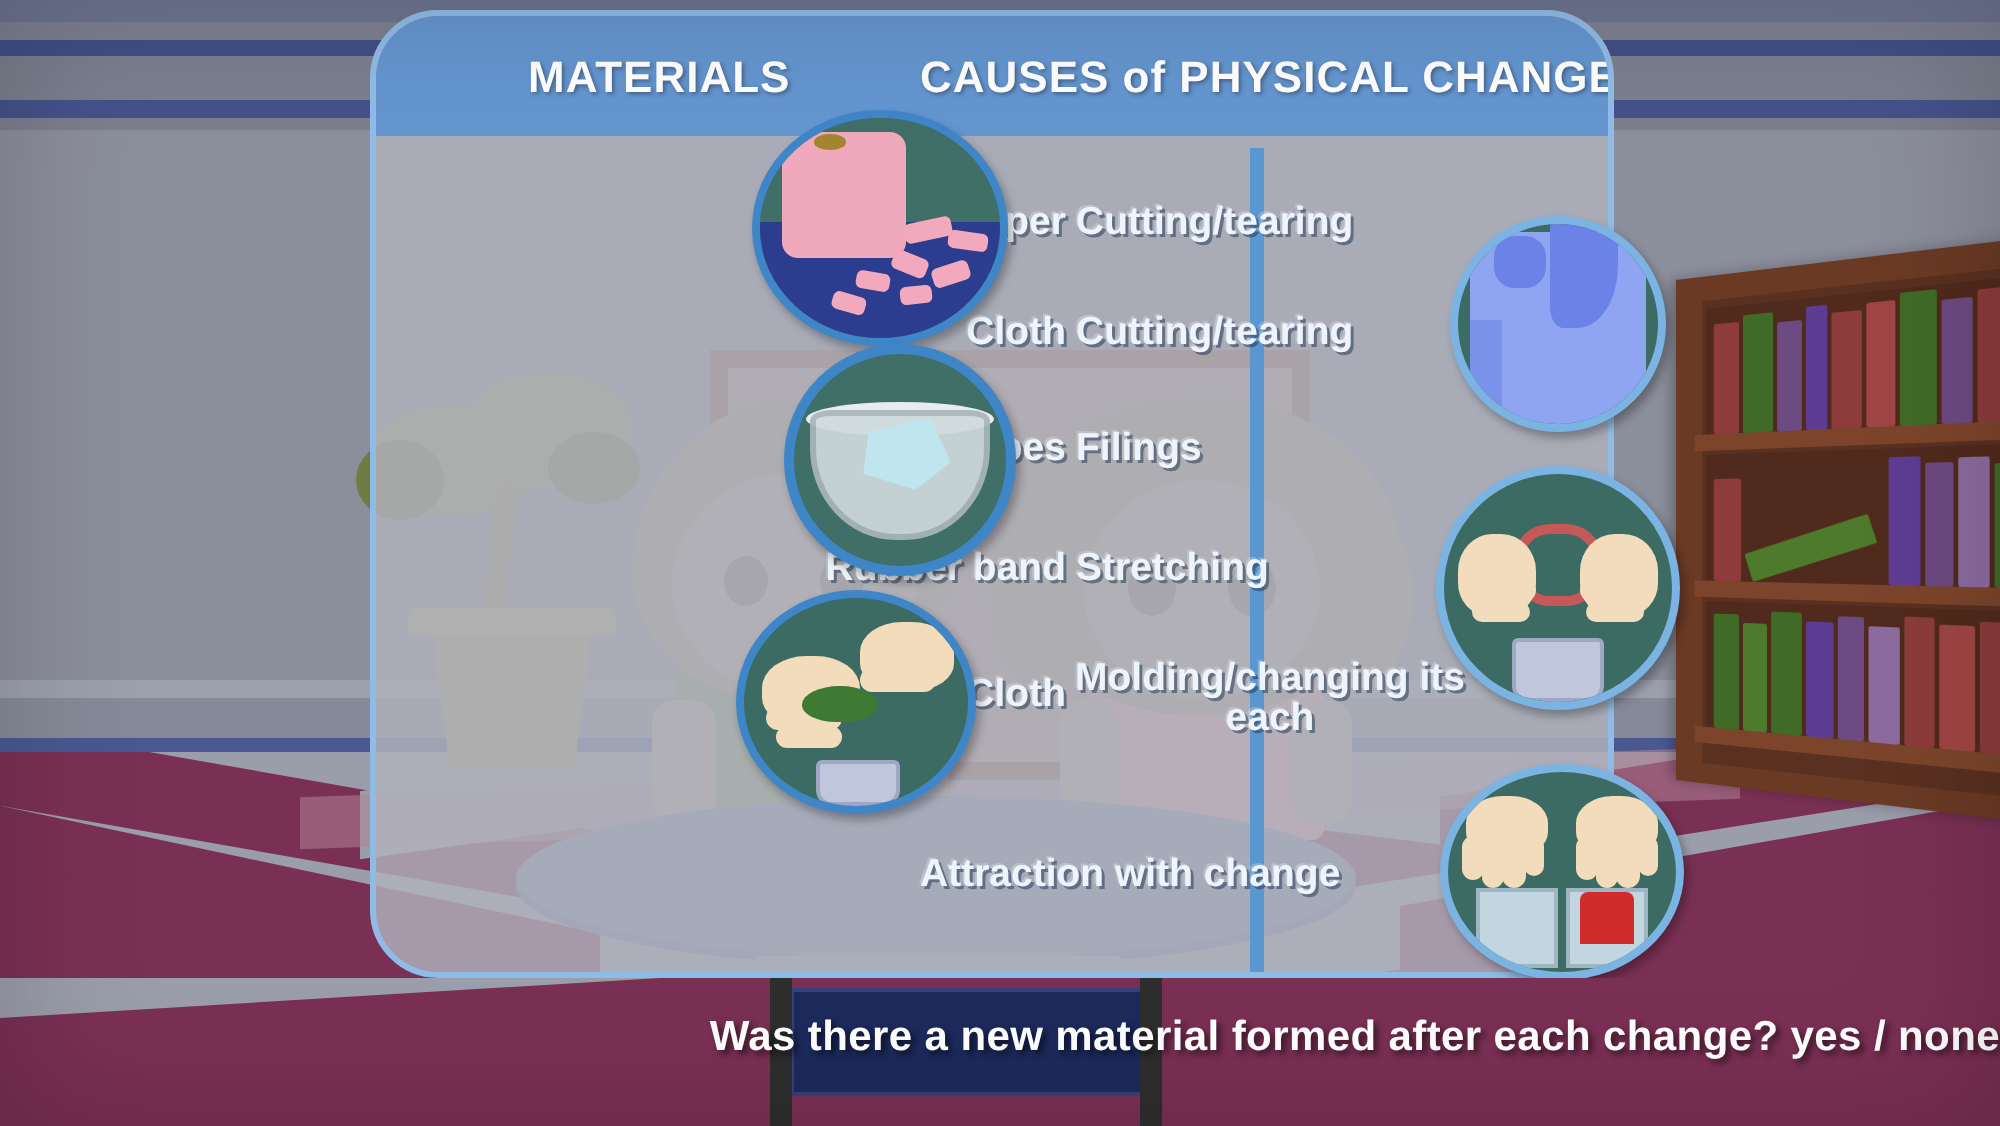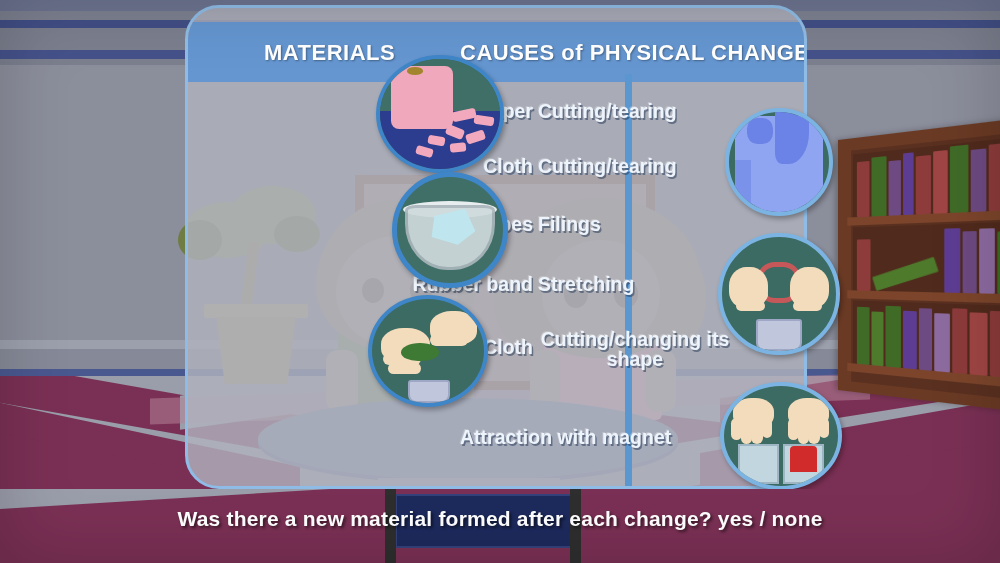--- a/index.html
+++ b/index.html
@@ -76,21 +76,21 @@
 
   
   .table-top{position:absolute;left:258px;top:398px;width:420px;height:82px;background:#7d8aab;border-radius:50%;
     box-shadow:0 4px 0 #6a769b;}
   .table-leg{position:absolute;background:#4b4b4b;}
   .table-apron{position:absolute;left:378px;top:478px;width:182px;height:16px;background:#9aa0b3;}
 
   
   .panel{position:absolute;left:185px;top:5px;width:622px;height:484px;border-radius:34px;
      background:rgba(176,178,189,.82);border:3px solid #8fbce6;box-sizing:border-box;overflow:hidden;}
-  .panel-head{position:absolute;left:0;top:14px;width:100%;height:60px;background:#6596d0;}
+  .panel-head{position:absolute;left:0;top:0;width:100%;height:60px;background:#6596d0;}
   .panel-head span{position:absolute;top:18px;color:#fff;font-weight:bold;font-size:22px;letter-spacing:.5px;
      text-shadow:1px 1px 2px rgba(0,0,0,.35);white-space:nowrap;}
   .head-left{left:76px;}
   .head-right{left:272px;}
 
   
   .connector{position:absolute;left:437px;top:66px;width:7px;height:424px;background:#5a96cf;}
 
   
   .rowlabel{position:absolute;color:#eef4fb;font-weight:bold;font-size:19.5px;white-space:nowrap;
@@ -135,21 +135,21 @@
   .glass{position:absolute;background:#cfe0ea;border:2px solid #a8bdcd;box-sizing:border-box;opacity:.92;}
   .magnet{position:absolute;background:#d22b2b;border-radius:4px 4px 0 0;}
 
   
   .caption{position:absolute;left:0;top:489px;width:1000px;height:74px;}
   .cap-bg{position:absolute;inset:0;background:#7a3054;}
   .cap-tri{position:absolute;left:0;top:0;width:330px;height:20px;background:#9a9daa;
      clip-path:polygon(0 0,100% 0,0 100%);}
   .cap-box{position:absolute;left:395px;top:5px;width:178px;height:50px;background:#1d2a5c;border:2px solid #35427a;}
   .cap-leg{position:absolute;top:0;width:11px;height:74px;background:#2e2e2e;}
-  .cap-text{position:absolute;left:0;top:18px;width:1000px;text-align:center;color:#fff;font-weight:bold;
+  .cap-text{position:absolute;left:0;top:18px;width:1000px;text-align:right;color:#fff;font-weight:bold;
      font-size:21px;text-shadow:2px 2px 3px rgba(0,0,0,.55);letter-spacing:.2px;}
   .vignette{position:absolute;inset:0;pointer-events:none;
      box-shadow:inset 0 0 70px rgba(0,0,0,.18);}
 </style>
 </head>
 <body>
 
 <div id="stage">
 
   <div class="wall">
@@ -280,22 +280,22 @@
     <div class="rowlabel rl-left" style="left:345px;top:92px;">Paper</div>
     <div class="rowlabel rl-left" style="left:345px;top:147px;">Cloth</div>
     <div class="rowlabel rl-left" style="left:345px;top:205px;">Ice cubes</div>
     <div class="rowlabel rl-left" style="left:345px;top:265px;">Rubber band</div>
     <div class="rowlabel rl-left" style="left:345px;top:328px;">Cloth</div>
 
     <div class="rowlabel" style="left:350px;top:92px;">Cutting/tearing</div>
     <div class="rowlabel" style="left:350px;top:147px;">Cutting/tearing</div>
     <div class="rowlabel" style="left:350px;top:205px;">Filings</div>
     <div class="rowlabel" style="left:350px;top:265px;">Stretching</div>
-    <div class="rowlabel rl-two" style="left:327px;top:322px;width:240px;">Cutting/changing its shape</div>
-    <div class="rowlabel" style="left:272px;top:418px;">Attraction with magnet</div>
+    <div class="rowlabel rl-two" style="left:327px;top:322px;width:240px;">Molding/changing its each</div>
+    <div class="rowlabel" style="left:272px;top:418px;">Attraction with change</div>
   </div>
 
   <div class="bubble" style="left:376px;top:55px;width:128px;height:118px;">
     <div class="bub-inner">
       <div class="pap-bg-top"></div>
       <div class="pap-bg-bot"></div>
       <div class="pap-roll">
         <div class="pap-roll-top"></div>
       </div>
       <div class="scrap" style="left:60%;top:46%;width:20%;height:9%;transform:rotate(-12deg)"></div>

